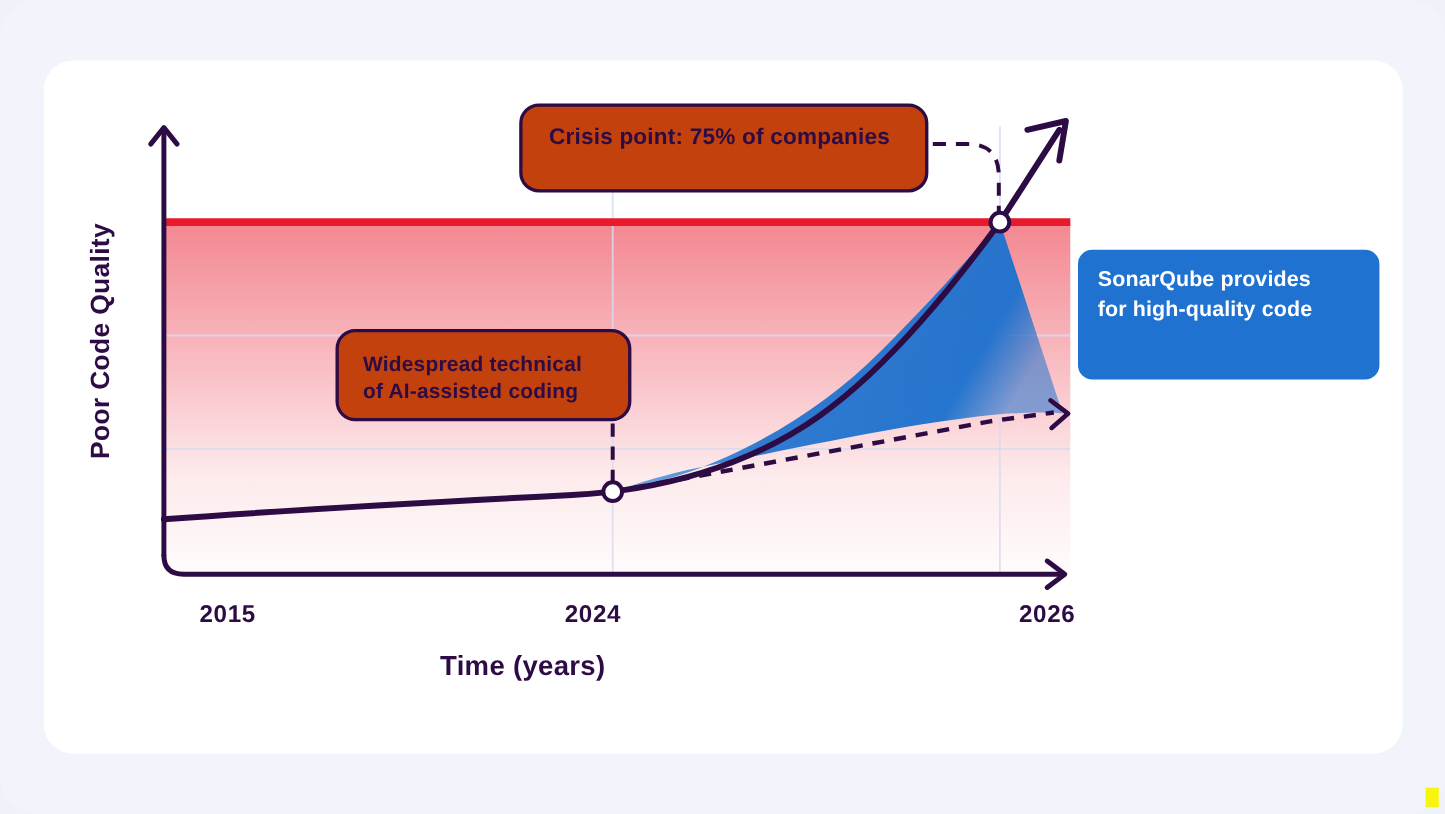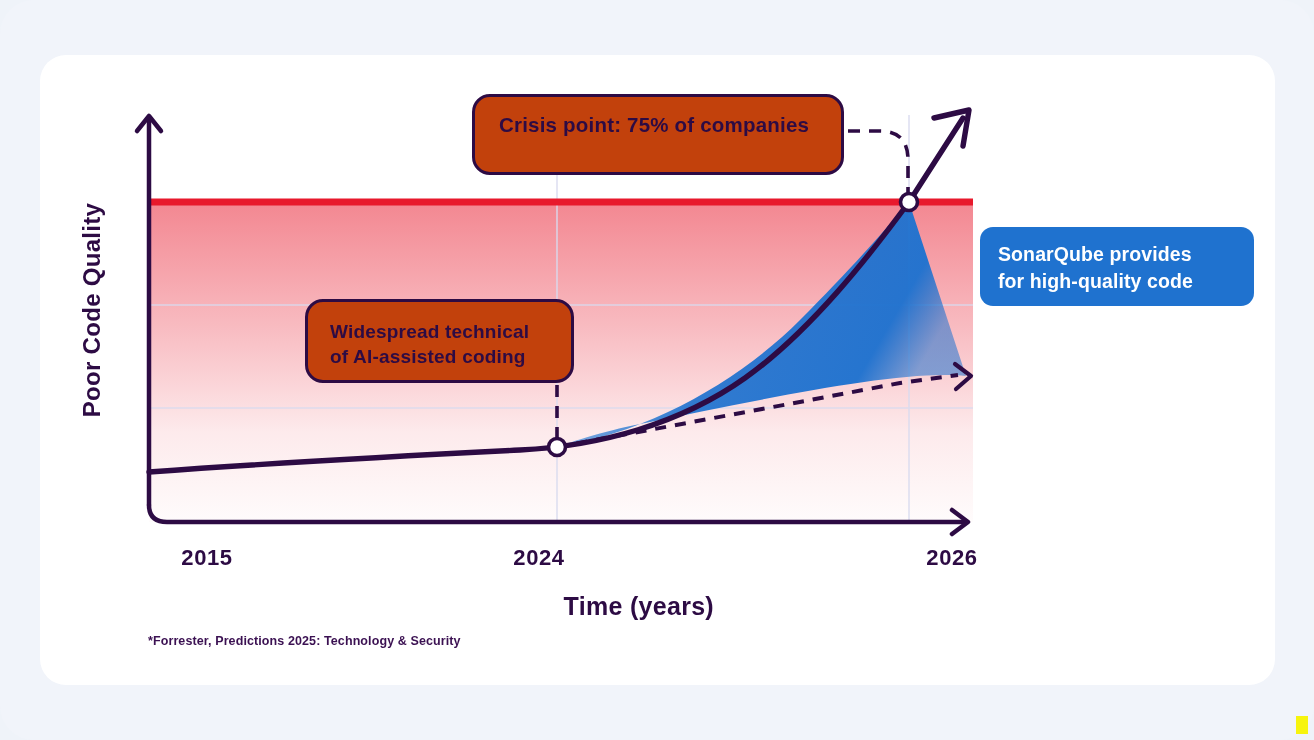--- a/index.html
+++ b/index.html
@@ -40,37 +40,37 @@
     left:472px;top:94px;width:372px;height:81px;
     padding:14px 18px 0 24px;
     font-size:20.5px;
   }
   #callout-adoption{
     left:305px;top:299px;width:269px;height:84px;
     padding:17px 16px 0 22px;
     font-size:19px;
   }
   .badge{
-    position:absolute;left:980px;top:227px;width:274px;height:79px;
+    position:absolute;left:980px;top:227px;width:274px;height:118px;
     background:#1f72cf;border-radius:13px;
     color:#ffffff;font-weight:bold;font-size:19.5px;line-height:1.38;
     padding:14px 0 0 18px;box-sizing:border-box;
     letter-spacing:0.1px;
   }
 
   
   .axis-ylabel{
     position:absolute;left:-38px;top:296px;width:260px;
     transform:rotate(-90deg);
     text-align:center;
     color:#2d0b44;font-weight:bold;font-size:24px;letter-spacing:0.3px;
   }
   .axis-xlabel{
     position:absolute;left:400px;top:592px;width:314px;
-    text-align:right;
+    text-align:left;
     color:#2d0b44;font-weight:bold;font-size:25px;letter-spacing:0.3px;
   }
   .tick{
     position:absolute;top:545px;width:120px;text-align:center;
     color:#2d0b44;font-weight:bold;font-size:22px;letter-spacing:0.6px;
   }
   #tick-0{left:147px;}
   #tick-1{left:479px;}
   #tick-2{left:892px;}
 
@@ -172,16 +172,15 @@
     <div>for high-quality code</div>
   </div>
 
   <div class="axis-ylabel">Poor Code Quality</div>
   <div class="axis-xlabel">Time (years)</div>
 
   <div class="tick" id="tick-0">2015</div>
   <div class="tick" id="tick-1">2024</div>
   <div class="tick" id="tick-2">2026</div>
 
-  <div class="footnote">*Forrester, Predictions 2025: Technology &amp; Security</div>
 
   <div class="corner-artifact"></div>
 </div>
 
 </body></html>

